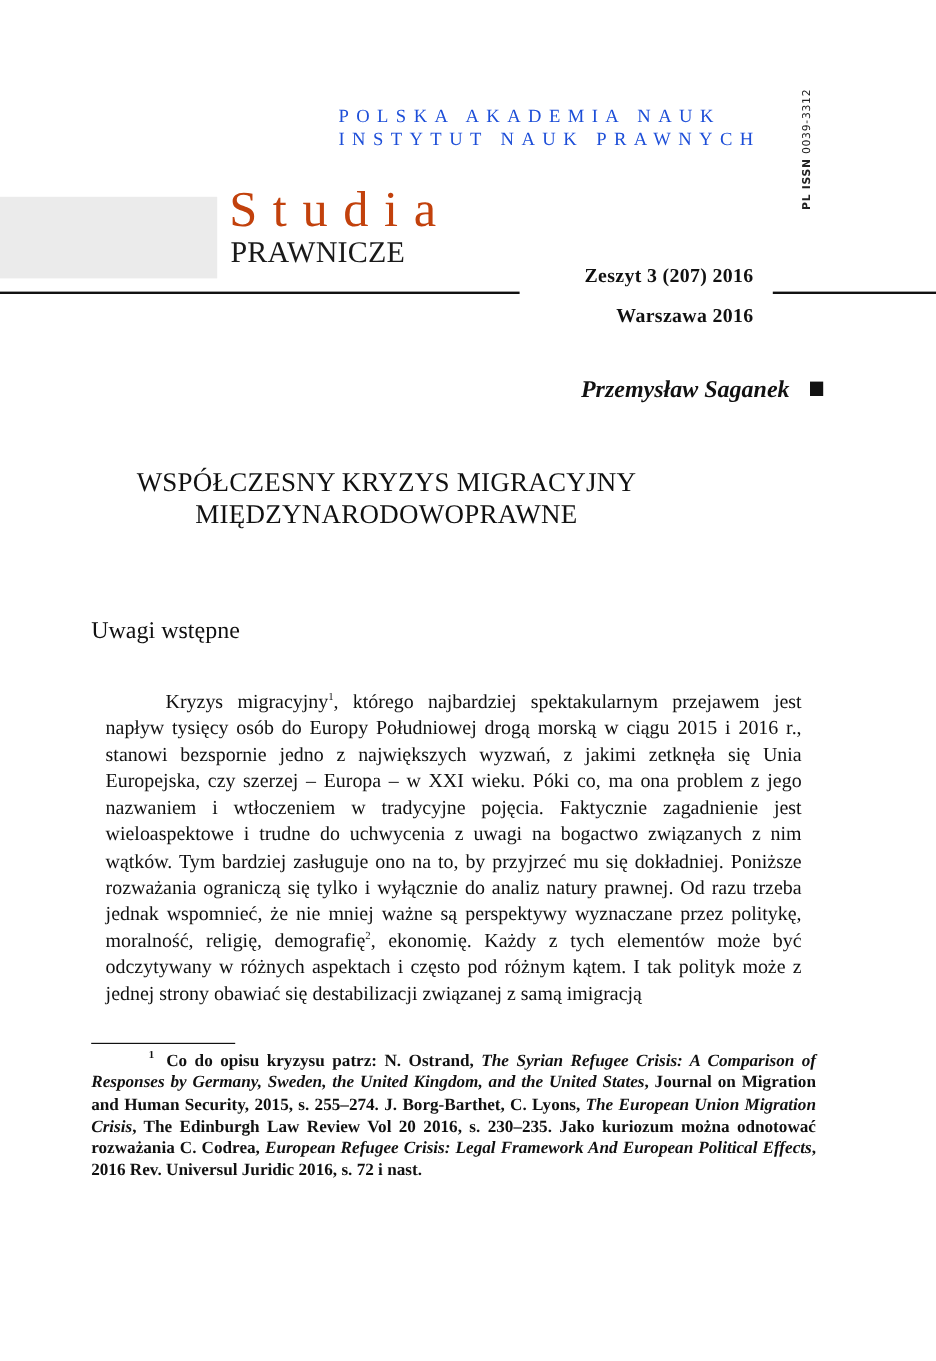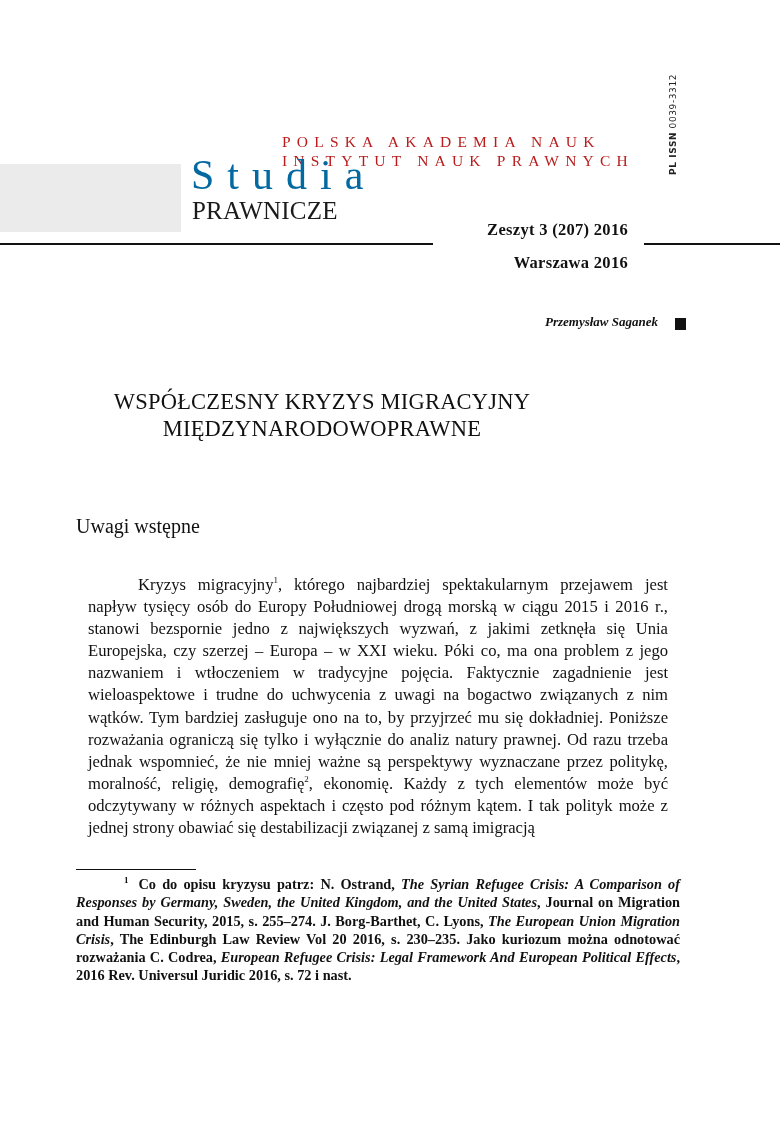--- a/index.html
+++ b/index.html
@@ -3,47 +3,47 @@
 <meta charset="utf-8">
 <style>
   html, body { margin: 0; padding: 0; background: #ffffff; }
   body {
     width: 780px; height: 1134px; position: relative; overflow: hidden;
     font-family: "Liberation Serif", "DejaVu Serif", serif; color: #111;
   }
   .abs { position: absolute; }
   .org-line {
     left: 282px; width: 380px; font-size: 15.5px; letter-spacing: 6.2px;
-    line-height: 18px; white-space: nowrap; color: #b91c1c; margin-top: 44px;
+    line-height: 18px; white-space: nowrap; color: #1d4ed8;
   }
   #org1 { top: 89px; }
   #org2 { top: 108px; }
   #issn {
     left: 668px; top: 175px; transform: rotate(-90deg); transform-origin: left top;
     font-family: "DejaVu Sans", sans-serif; font-size: 9px; letter-spacing: 0.6px;
     white-space: nowrap; color: #222;
   }
   #issn b { font-weight: bold; }
   #shade { left: 0; top: 164px; width: 181px; height: 68px; background: #ebebeb; }
   #journal-studia {
-    left: 191px; top: 152px; font-size: 42px; letter-spacing: 13px; line-height: 46px; color: #0369a1;
+    left: 191px; top: 152px; font-size: 42px; letter-spacing: 13px; line-height: 46px; color: #c2410c;
   }
   #journal-prawnicze {
     left: 192px; top: 196px; font-size: 25px; line-height: 30px; letter-spacing: 0.2px; color: #1a1a1a;
   }
   .rule { height: 2px; background: #111; top: 243px; }
   #rule-left { left: 0; width: 433px; }
   #rule-right { left: 644px; width: 136px; }
   .issue {
     right: 152px; font-size: 16.5px; font-weight: bold; text-align: right; white-space: nowrap; letter-spacing: 0.3px;
   }
   #issue-num { top: 220px; }
   #issue-city { top: 253px; }
   #author {
-    right: 122px; top: 314px; font-size: 13px; font-style: italic; font-weight: bold; white-space: nowrap;
+    right: 122px; top: 314px; font-size: 20px; font-style: italic; font-weight: bold; white-space: nowrap;
   }
   #author-mark { left: 675px; top: 318px; width: 11px; height: 12px; background: #111; }
   #title {
     left: 0; width: 644px; top: 388px; text-align: center; font-size: 22.5px; line-height: 27px;
     letter-spacing: 0.2px;
   }
   #title div { white-space: nowrap; }
   #section-head { left: 76px; top: 515px; font-size: 20px; }
   #body {
     left: 76px; width: 604px; top: 562px; font-size: 16.6px; line-height: 22.1px; text-align: justify;

